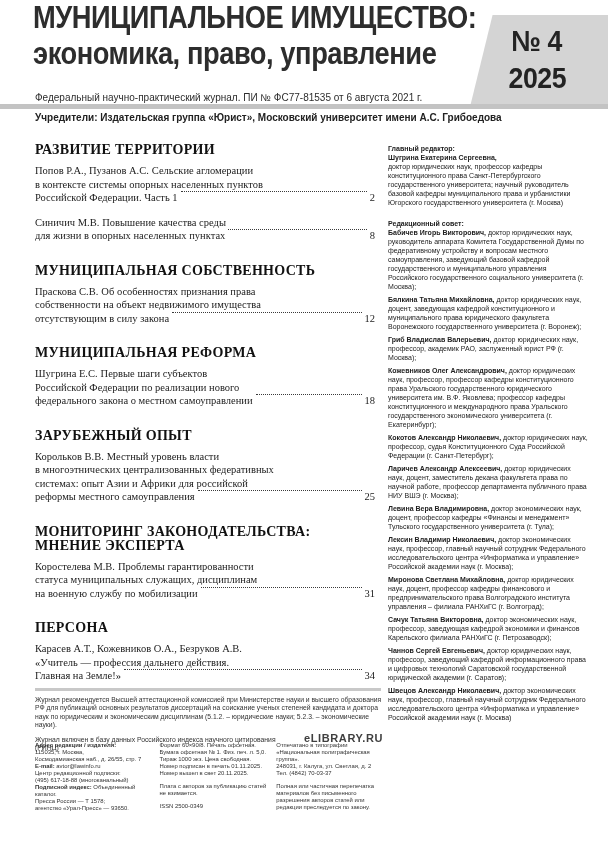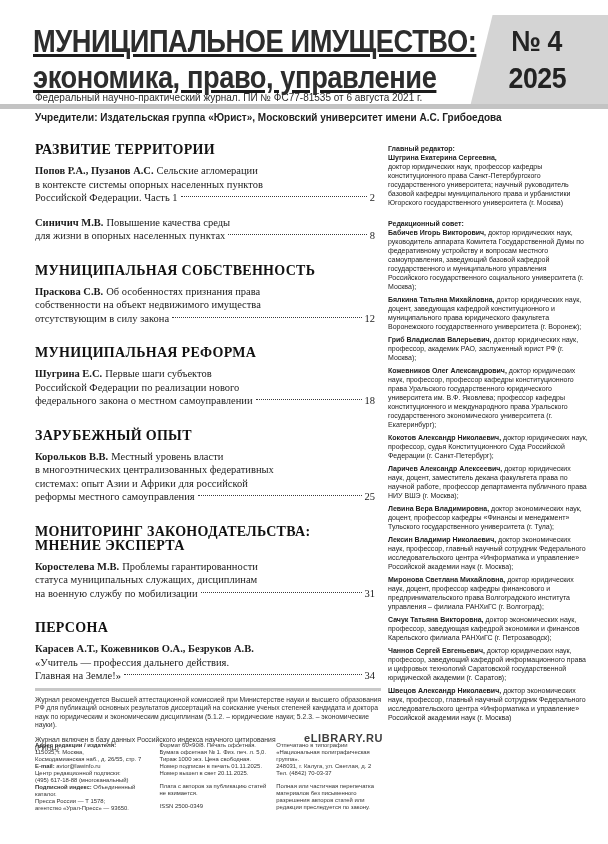--- a/index.html
+++ b/index.html
@@ -1,21 +1,21 @@
 <!DOCTYPE html>
 <html><head>
 <meta charset="utf-8">
 <style>
   html,body{margin:0;padding:0;}
   body{
     width:608px;height:844px;position:relative;background:#ffffff;
     font-family:"Liberation Sans",sans-serif;color:#1c1c1c;overflow:hidden;
   }
   
-  .masthead{position:absolute;left:33px;top:24px;width:430px;text-decoration:underline;}
+  .masthead{position:absolute;left:33px;top:0;width:430px;}
   .title-line{
     font-weight:bold;font-size:31px;line-height:36px;letter-spacing:-0.5px;
     color:#2d2d2d;transform:scaleX(0.88);transform-origin:0 0;white-space:nowrap;
   }
   .subtitle{position:absolute;left:35px;top:92px;font-size:10px;color:#2d2d2d;white-space:nowrap;}
   .band{position:absolute;left:0;top:104px;width:608px;height:5px;background:#c3c3c3;}
   .founders{position:absolute;left:35px;top:112px;font-size:10px;font-weight:bold;color:#222;white-space:nowrap;}
   .issue-box{
     position:absolute;left:452px;top:15px;width:156px;height:89px;background:#d4d4d4;
     clip-path:polygon(26% 0,100% 0,100% 100%,12% 100%);
@@ -27,22 +27,22 @@
     letter-spacing:-0.5px;transform:scaleX(0.92);
   }
   
   .toc{position:absolute;left:35px;top:143px;width:340px;font-family:"Liberation Serif",serif;}
   .toc-head{
     font-size:14px;font-weight:bold;letter-spacing:0.3px;color:#111;
     margin:21px 0 7px 0;line-height:14px;
   }
   .toc-head.first{margin-top:0;}
   .entry{font-size:10.5px;line-height:13.5px;margin:0 0 11px 0;color:#1c1c1c;}
-  .entry .authors{font-weight:bold;margin-right:3px;}
-  .lastline{display:flex;align-items:center;}
+  .entry .authors{font-weight:normal;margin-right:3px;}
+  .lastline{display:flex;align-items:flex-start;}
   .lastline .dots{flex:1;border-bottom:1.4px dotted #3a3a3a;margin:0 3px 2px 3px;min-width:12px;}
   .lastline .pg{flex:none;}
   
   .editorial{position:absolute;left:388px;top:144px;width:200px;font-size:7px;line-height:9px;color:#222;}
   .ed-label{font-weight:bold;}
   .chief{margin-bottom:12px;}
   .member{margin:0 0 4px 0;}
   .member b{font-weight:bold;}
   
   .f-rule{position:absolute;left:35px;top:688px;width:346px;height:3px;background:#c8c8c8;}

